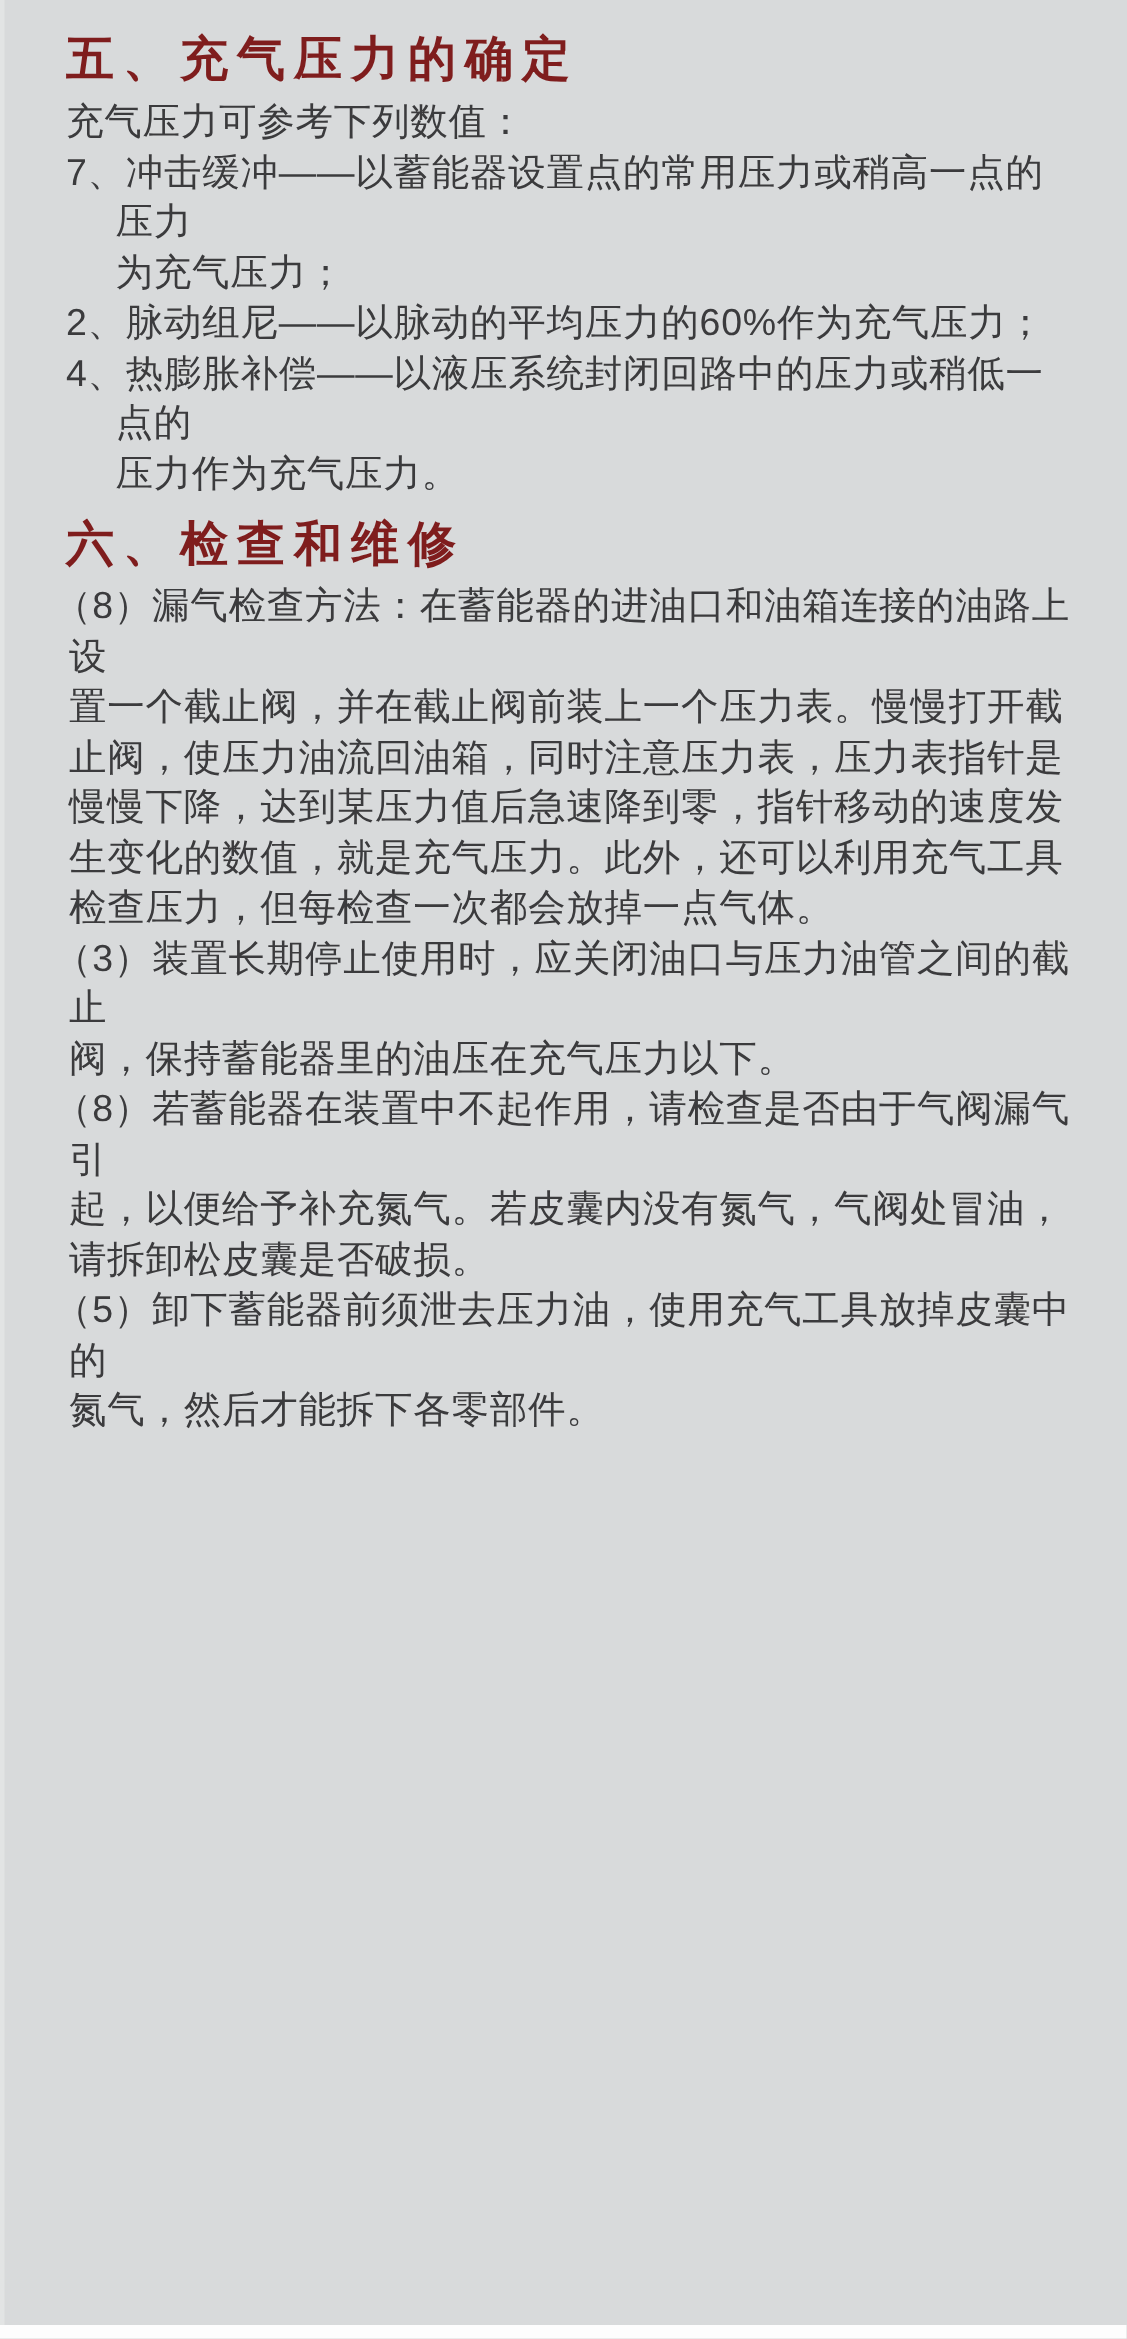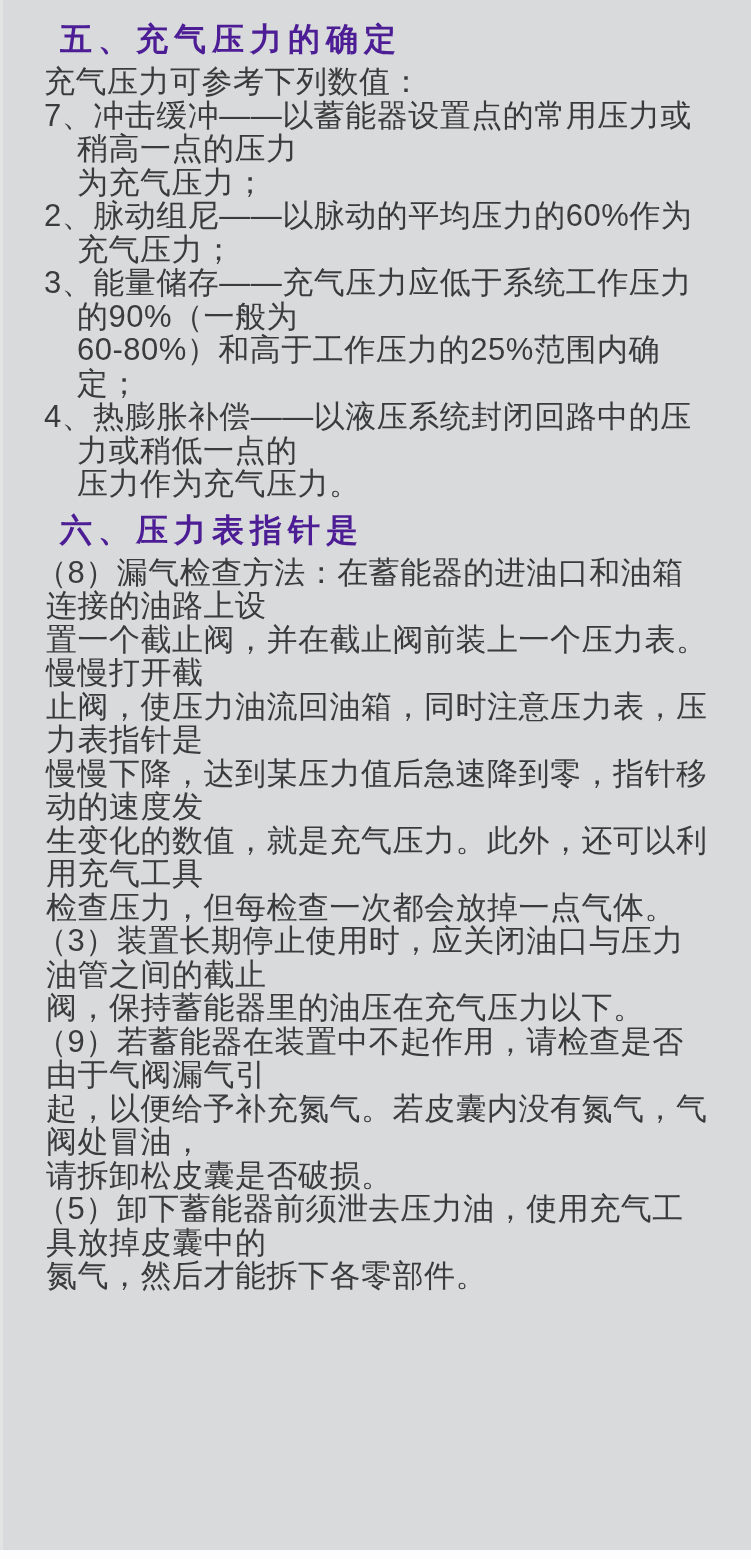--- a/index.html
+++ b/index.html
@@ -16,34 +16,34 @@
     color: #3b3b3d;
   }
   .page {
     box-sizing: border-box;
     width: 751px;
     height: 1550px;
     padding: 20px 36px 0 44px;
     overflow: hidden;
   }
   .sec-heading {
-    color: #4c1d95;
+    color: #7f1d1d;
     font-size: 32px;
     font-weight: bold;
     letter-spacing: 6px;
     line-height: 38px;
-    margin: 10px 0 7px 16px;
+    margin: 10px 0 7px 0;
     white-space: pre-wrap;
     font-family: Liberation Serif, serif;
   }
   .sec-heading.first {
     margin-top: 0;
   }
   .para {
-    font-size: 31px;
+    font-size: 25px;
     line-height: 33.5px;
     letter-spacing: 0.5px;
     white-space: pre-wrap;
     margin: 0;
   }
   
   .para.item {
     padding-left: 33px;
     text-indent: -33px;
   }
@@ -73,35 +73,33 @@
 </head>
 <body>
 
 <div class="page">
 
   <h2 class="sec-heading first">五、充气压力的确定</h2>
   <p class="para intro">充气压力可参考下列数值：</p>
   <p class="para item">7、冲击缓冲——以蓄能器设置点的常用压力或稍高一点的压力
 为充气压力；</p>
   <p class="para item">2、脉动组尼——以脉动的平均压力的60%作为充气压力；</p>
-  <p class="para item">3、能量储存——充气压力应低于系统工作压力的90%（一般为
-60-80%）和高于工作压力的25%范围内确定；</p>
   <p class="para item">4、热膨胀补偿——以液压系统封闭回路中的压力或稍低一点的
 压力作为充气压力。</p>
 
-  <h2 class="sec-heading">六、压力表指针是</h2>
+  <h2 class="sec-heading">六、检查和维修</h2>
   <p class="para sub">（8）漏气检查方法：在蓄能器的进油口和油箱连接的油路上设
 置一个截止阀，并在截止阀前装上一个压力表。慢慢打开截
 止阀，使压力油流回油箱，同时注意压力表，压力表指针是
 慢慢下降，达到某压力值后急速降到零，指针移动的速度发
 生变化的数值，就是充气压力。此外，还可以利用充气工具
 检查压力，但每检查一次都会放掉一点气体。</p>
   <p class="para sub">（3）装置长期停止使用时，应关闭油口与压力油管之间的截止
 阀，保持蓄能器里的油压在充气压力以下。</p>
-  <p class="para sub">（9）若蓄能器在装置中不起作用，请检查是否由于气阀漏气引
+  <p class="para sub">（8）若蓄能器在装置中不起作用，请检查是否由于气阀漏气引
 起，以便给予补充氮气。若皮囊内没有氮气，气阀处冒油，
 请拆卸松皮囊是否破损。</p>
   <p class="para sub">（5）卸下蓄能器前须泄去压力油，使用充气工具放掉皮囊中的
 氮气，然后才能拆下各零部件。</p>
 
 </div>
 
 <div class="left-strip"></div>
 <div class="bottom-strip"></div>
 

